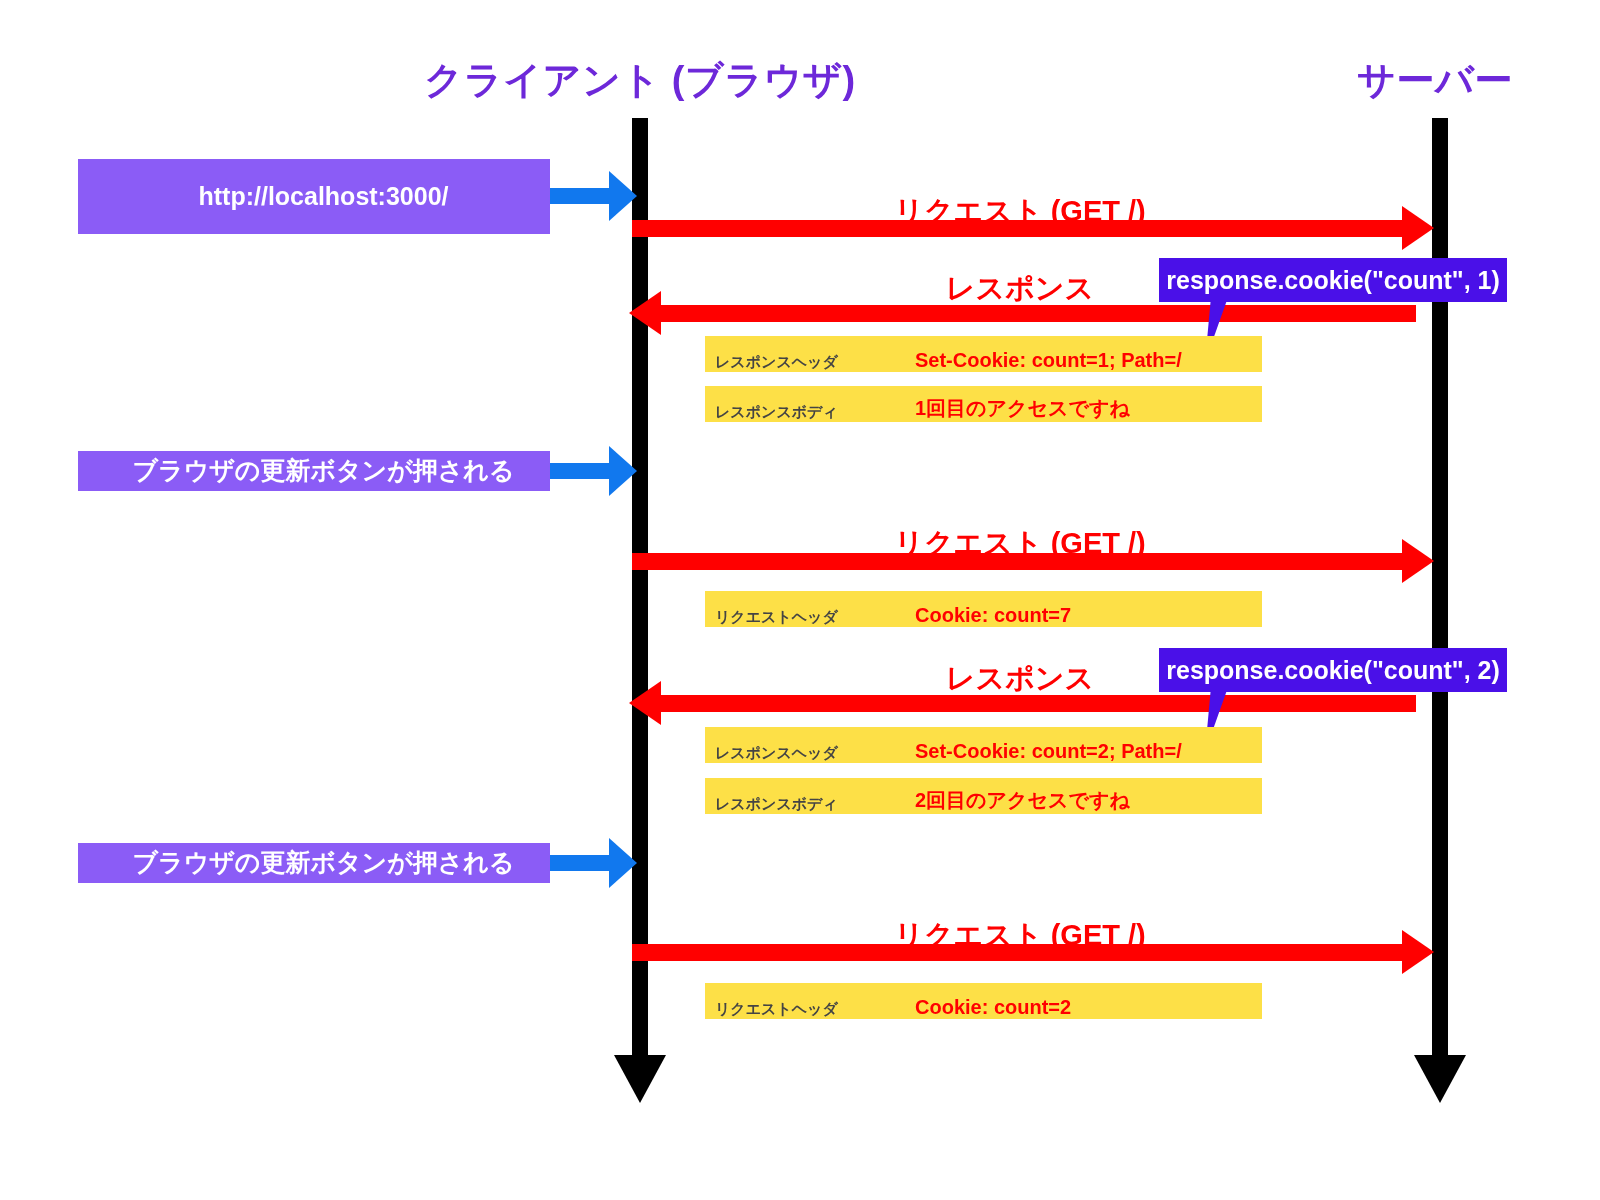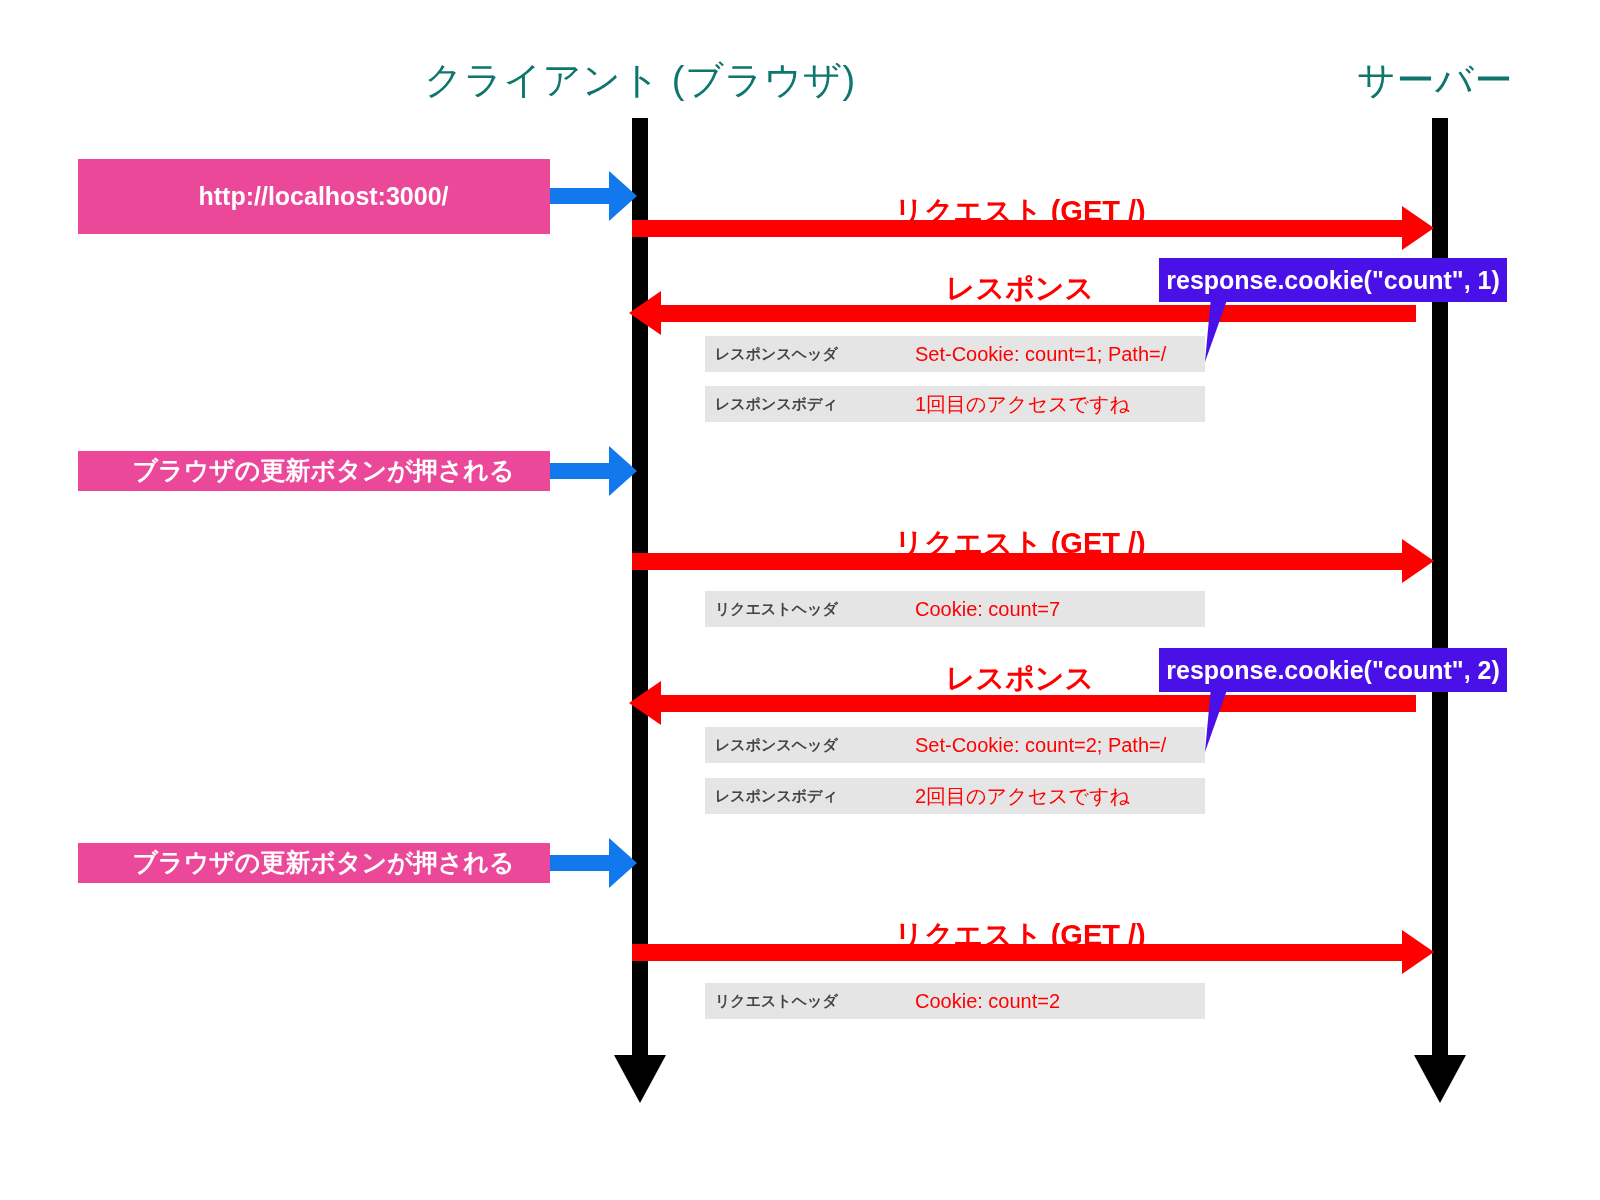--- a/index.html
+++ b/index.html
@@ -14,22 +14,22 @@
     position: relative;
     width: 1600px;
     height: 1200px;
     background: #ffffff;
     overflow: hidden;
   }
 
   
   .actor-label {
     position: absolute;
-    font-weight: normal;
-    color: #0f766e;
+    font-weight: bold;
+    color: #6d28d9;
     white-space: nowrap;
     text-align: center;
     font-size: 38px;
     letter-spacing: 0.5px;
   }
   #actor-client { left: 340px; top: 55px; width: 600px; }
   #actor-server { left: 1190px; top: 55px; width: 490px; }
 
   
   .lifeline {
@@ -42,21 +42,21 @@
     width: 0;
     height: 0;
     border-left: 26px solid transparent;
     border-right: 26px solid transparent;
     border-top: 48px solid #000000;
   }
 
   
   .blue-box {
     position: absolute;
-    background: #ec4899;
+    background: #8b5cf6;
     color: #ffffff;
     font-weight: bold;
     display: flex;
     flex-direction: column;
     align-items: center;
     justify-content: center;
     text-align: center;
     line-height: 1.25;
     font-size: 25px;
     box-sizing: border-box;
@@ -106,40 +106,40 @@
     color: #ff0000;
     font-weight: bold;
     font-size: 29px;
     white-space: nowrap;
     text-align: center;
   }
 
   
   .gray-row {
     position: absolute;
-    background: #e5e5e5;
+    background: #fde047;
     left: 705px;
-    width: 500px;
+    width: 557px;
     height: 36px;
     display: flex;
-    align-items: center;
+    align-items: flex-end;
     box-sizing: border-box;
   }
   .gray-row .row-key {
     color: #444444;
     font-size: 15px;
     font-weight: bold;
     padding-left: 10px;
     width: 200px;
     white-space: nowrap;
   }
   .gray-row .row-val {
     color: #ff0000;
     font-size: 20px;
-    font-weight: normal;
+    font-weight: bold;
     white-space: nowrap;
   }
 
   
   .callout {
     position: absolute;
     background: #4a10e8;
     color: #ffffff;
     font-weight: bold;
     font-size: 25px;

